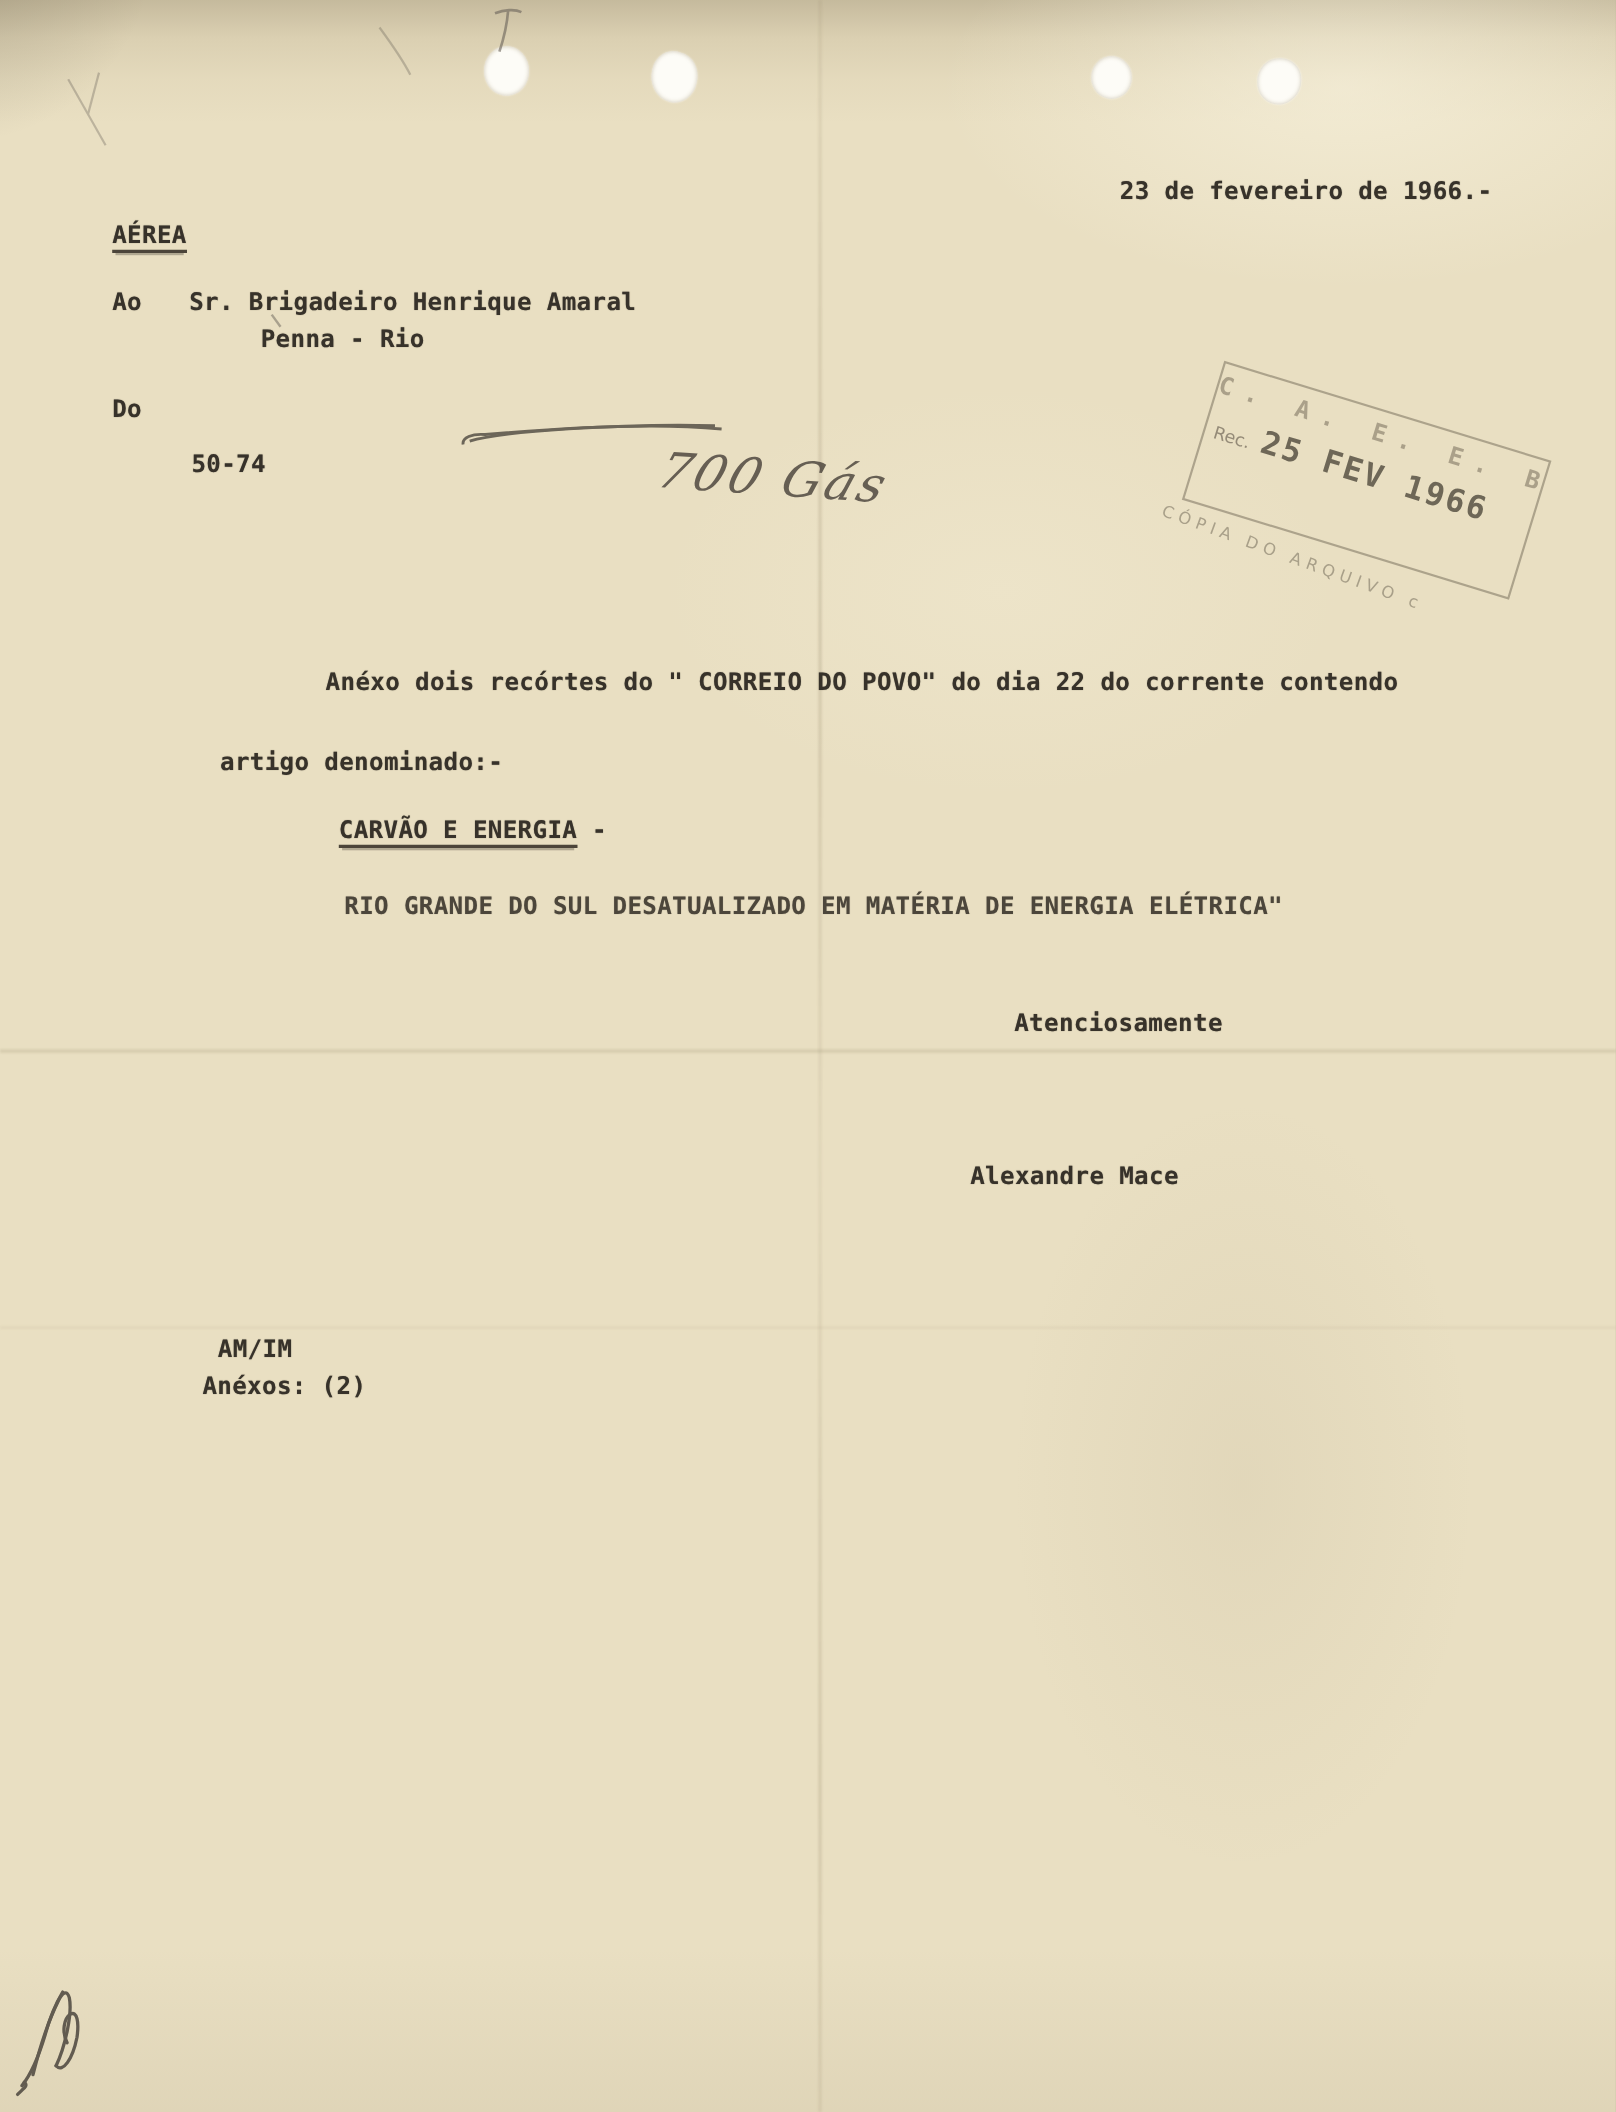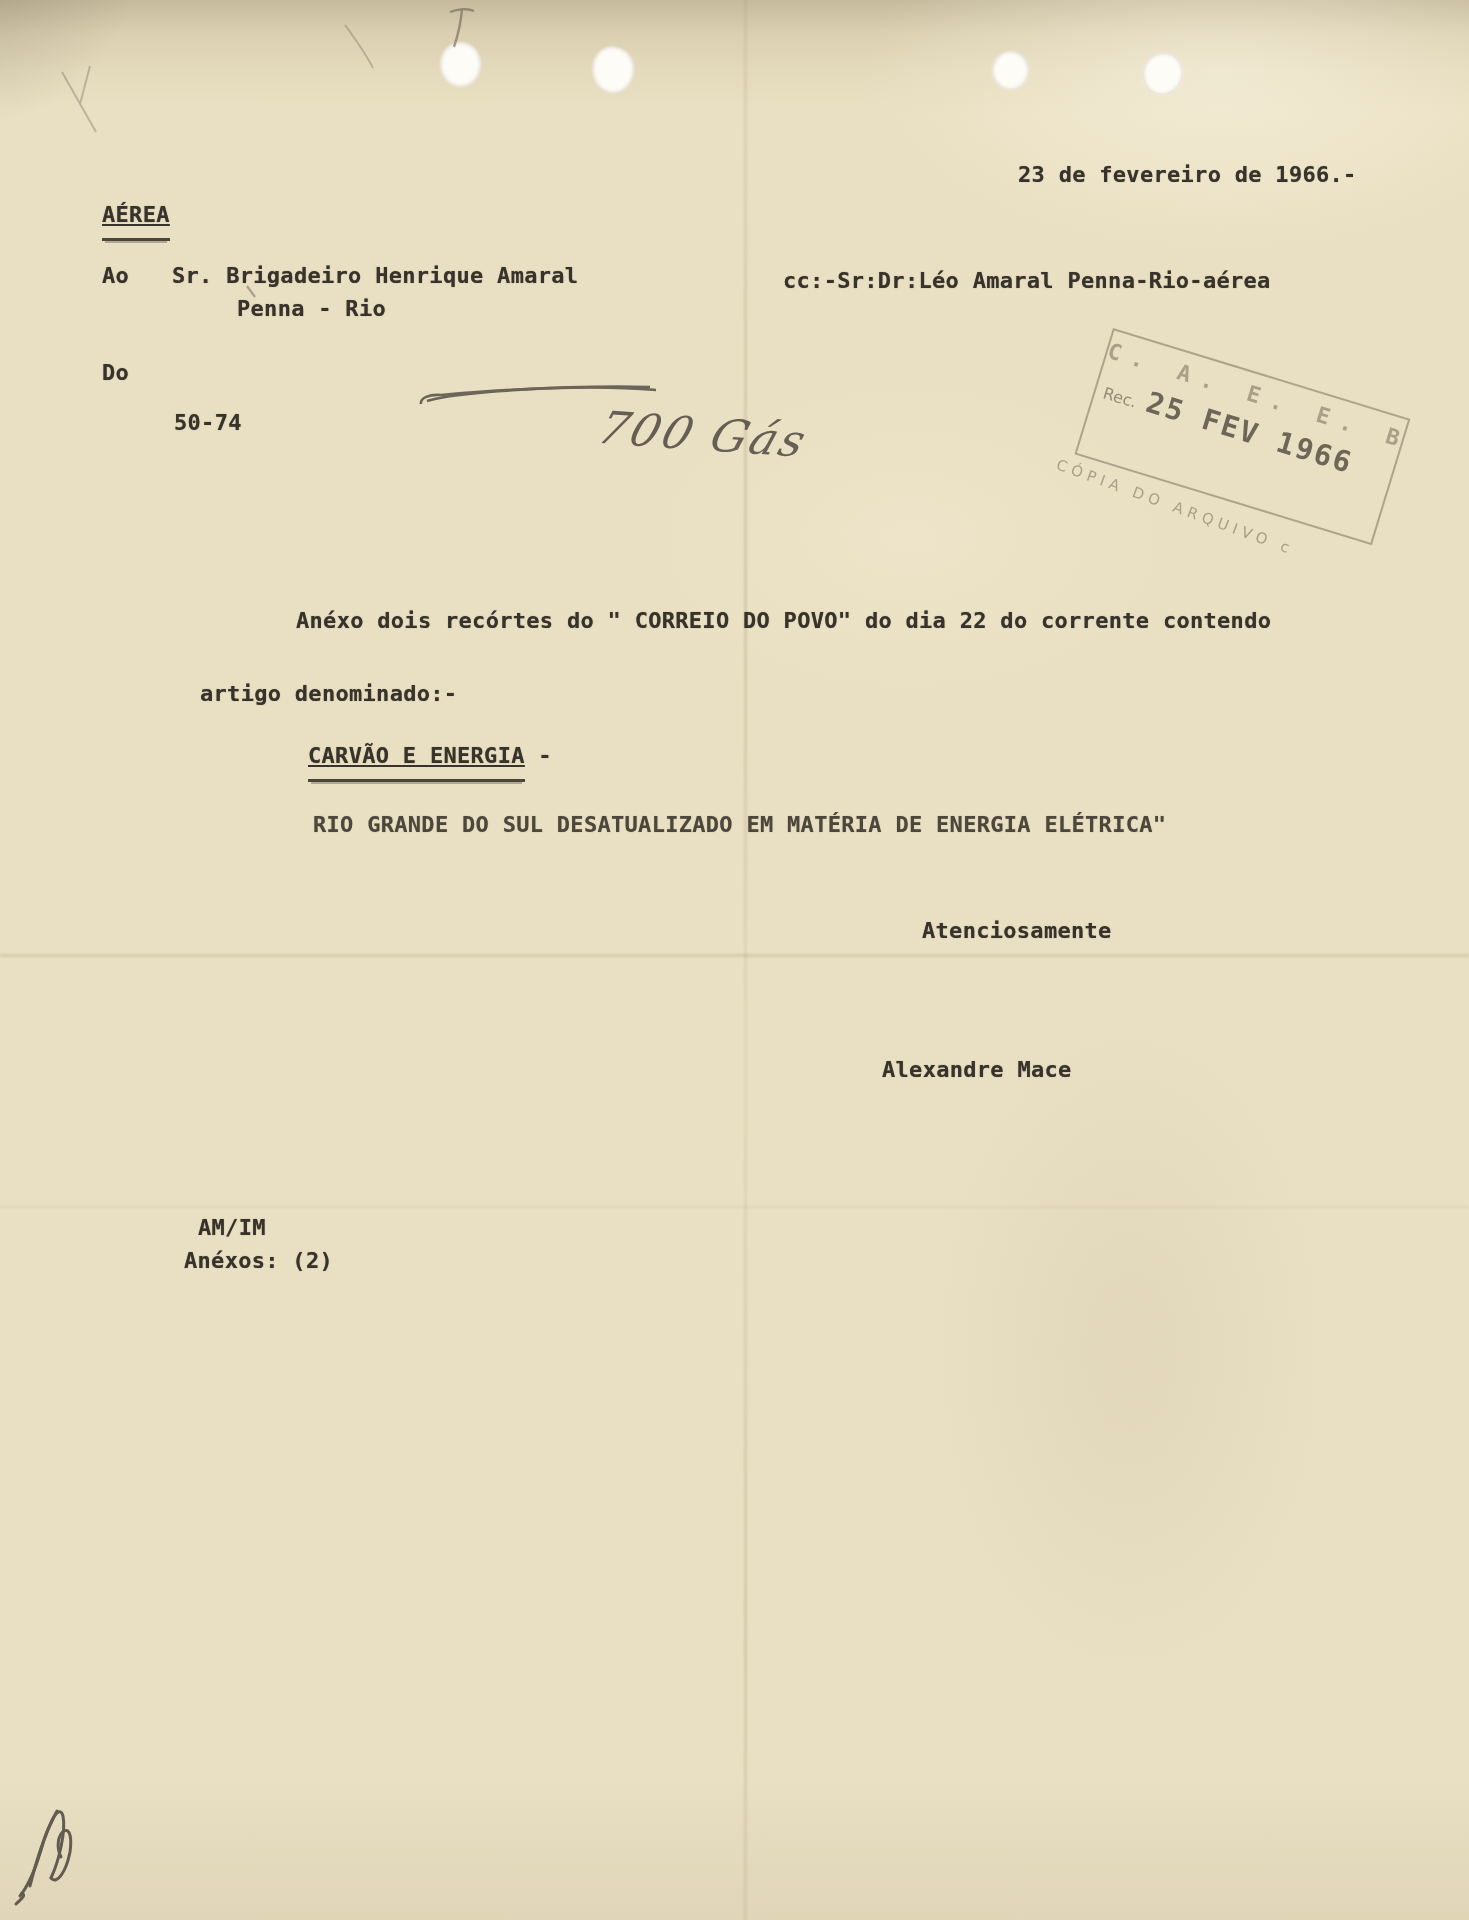--- a/index.html
+++ b/index.html
@@ -14,22 +14,22 @@
       radial-gradient(ellipse 300px 500px at 1130px 1350px, rgba(160,145,115,0.10), transparent 70%),
       linear-gradient(0deg, rgba(140,125,95,0.10) 0px, rgba(140,125,95,0.0) 150px);
     font-family:"DejaVu Sans Mono","Liberation Mono",monospace;
   }
   .tw {
     position:absolute; font-family:"DejaVu Sans Mono","Liberation Mono",monospace;
     font-weight:700; font-size:22px; line-height:1.15; color:#37322a;
     letter-spacing:0.3px; white-space:pre; text-shadow:0 0 1px rgba(53,47,38,0.55);
   }
   .faded { color:#4c463b; text-shadow:0 0 1px rgba(70,63,50,0.4); }
-  .ul { display:inline-block; border-bottom:3px solid rgba(48,42,34,0.85); padding-bottom:11px;
-        box-shadow:0 5px 0 -3px rgba(48,42,34,0.30);text-decoration:underline; }
+  .ul { display:inline-block; border-bottom:3px solid rgba(48,42,34,0.85); padding-bottom:0;
+        box-shadow:0 5px 0 -3px rgba(48,42,34,0.30); }
   .crease-v { position:absolute; left:744px; top:0; width:3px; height:1920px;
       background:linear-gradient(180deg, rgba(130,115,85,0.10), rgba(130,115,85,0.22) 30%, rgba(130,115,85,0.08) 55%, rgba(130,115,85,0.20) 85%, rgba(130,115,85,0.12));
       filter:blur(1px); }
   .crease-h1 { position:absolute; left:0; top:954px; width:1469px; height:3px;
       background:rgba(130,115,85,0.18); filter:blur(1px); }
   .crease-h2 { position:absolute; left:0; top:1206px; width:1469px; height:2px;
       background:rgba(130,115,85,0.09); filter:blur(1px); }
   .hole { position:absolute; background:#fdfcf7; border-radius:50%;
       box-shadow: inset 0 0 4px rgba(150,135,100,0.45), 0 0 2px rgba(255,255,255,0.6); }
   .hole1 { left:440px; top:42px;  width:41px; height:45px; }
@@ -78,21 +78,20 @@
   <div class="crease-h2"></div>
 
   <div class="tw" style="left:1018px; top:162px;">23 de fevereiro de 1966.-</div>
 
   <div class="tw" style="left:102px; top:202px;"><span class="ul">AÉREA</span></div>
 
   <div class="tw" style="left:102px; top:263px;">Ao</div>
   <div class="tw" style="left:172px; top:263px;">Sr. Brigadeiro Henrique Amaral</div>
   <div class="tw" style="left:237px; top:296px;">Penna - Rio</div>
 
-  <div class="tw" style="left:783px; top:268px;">cc:-Sr:Dr:Léo Amaral Penna-Rio-aérea</div>
 
   <div class="tw" style="left:102px; top:360px;">Do</div>
 
   <div class="tw" style="left:174px; top:410px;">50-74</div>
 
   <div class="hand-note">700 Gás</div>
 
 
   <div class="tw" style="left:296px; top:608px;">Anéxo dois recórtes do " CORREIO DO POVO" do dia 22 do corrente contendo</div>
   <div class="tw" style="left:200px; top:681px;">artigo denominado:-</div>

